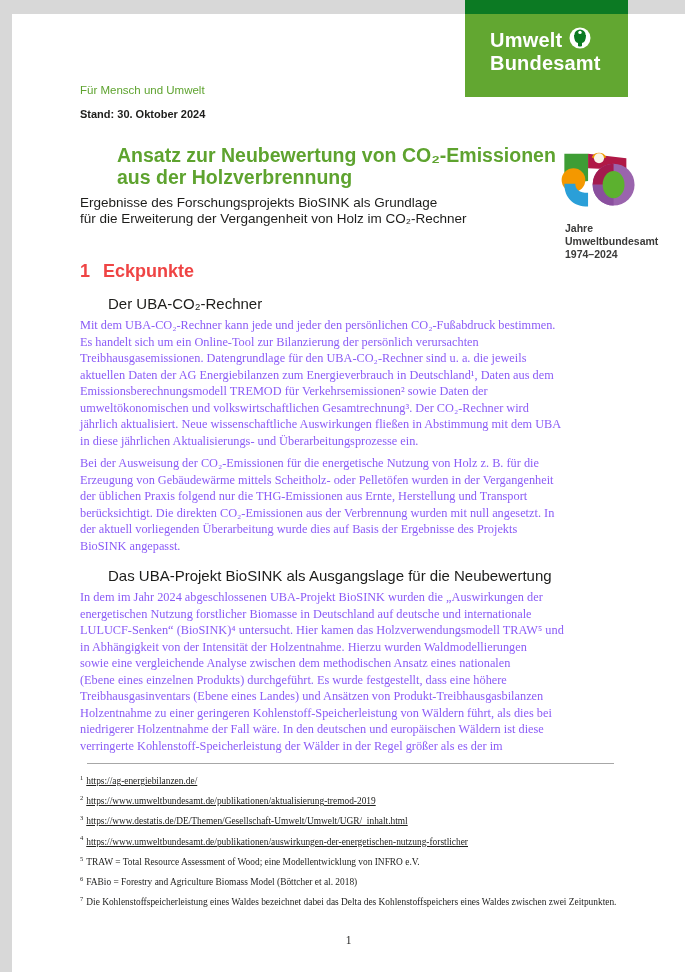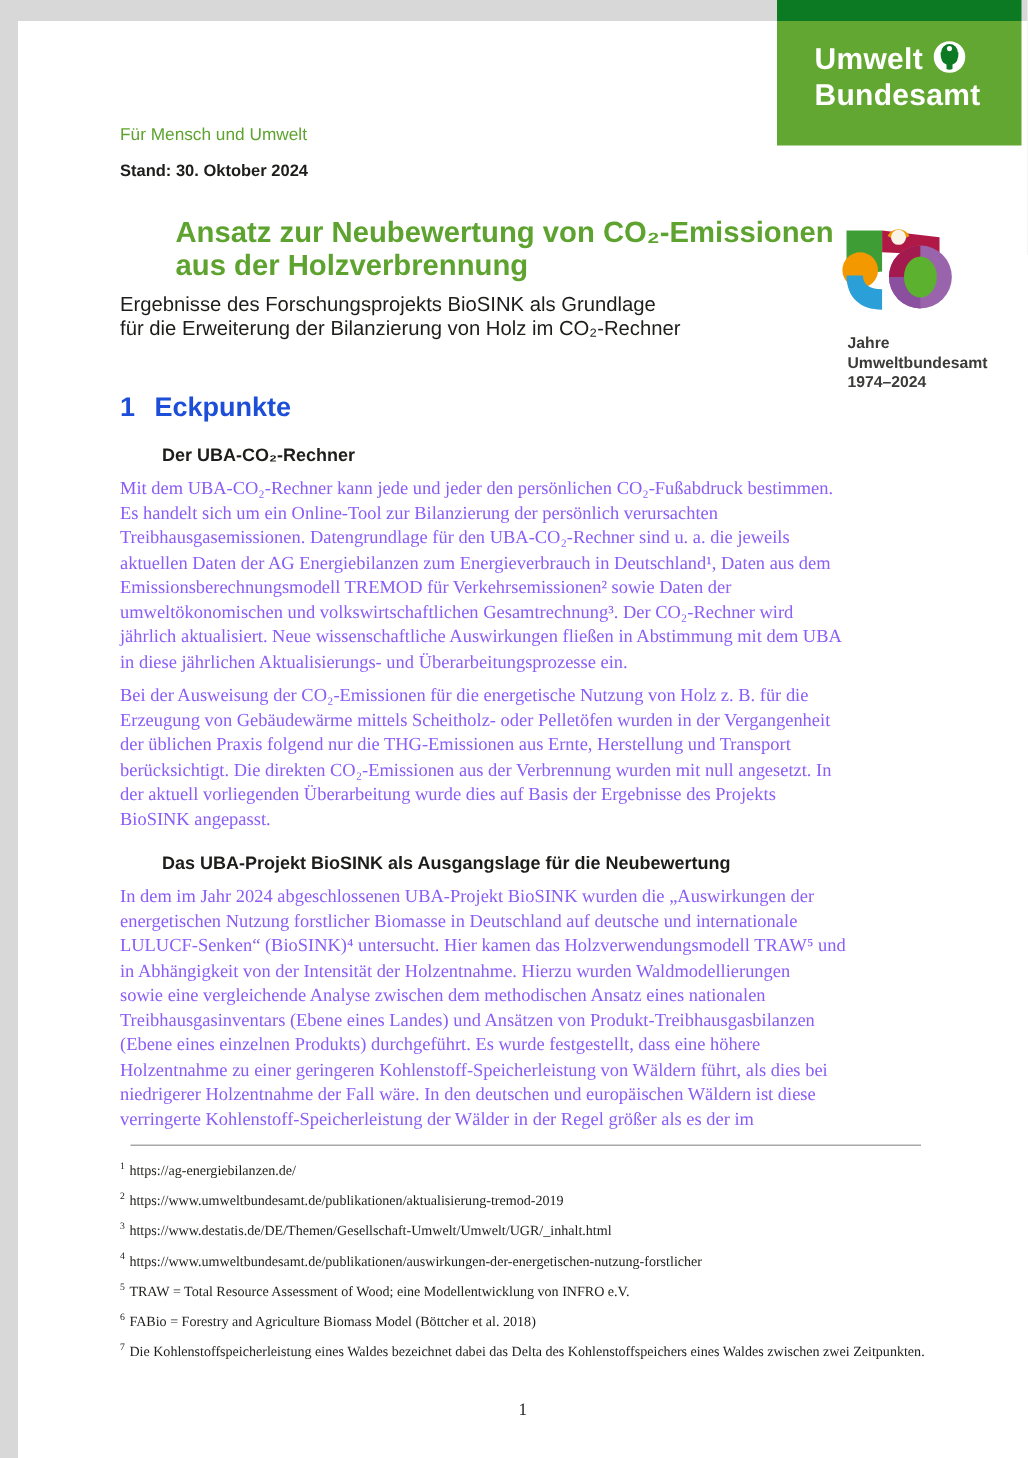--- a/index.html
+++ b/index.html
@@ -7,21 +7,21 @@
     width:685px;height:972px;position:relative;overflow:hidden;
     background:#d8d8d8;
     font-family:"Liberation Sans","DejaVu Sans",sans-serif;
     color:#1d1d1b;
   }
   .page{
     position:absolute;left:12px;top:14px;width:673px;height:958px;
     background:#ffffff;
   }
   
-  .uba-logo{position:absolute;top:-14px;left:506px;width:163px;}
+  .uba-logo{position:absolute;top:-14px;left:453px;width:163px;}
   .uba-logo .dark{height:14px;background:#0c7a23;}
   .uba-logo .main{
     height:70px;background:#62a731;color:#fff;font-weight:bold;
     font-size:20px;line-height:21px;padding:13px 0 0 25px;letter-spacing:.2px;
   }
   .uba-logo .row1{display:flex;align-items:center;gap:7px;}
   
   .anniv{position:absolute;left:541px;top:136px;width:112px;}
   .anniv .anniv-text{
     margin-top:6px;margin-left:12px;font-size:10.5px;font-weight:bold;
@@ -29,32 +29,32 @@
   }
   
   .content{padding:70px 64px 0 68px;}
   .tagline{color:#5ea32f;font-size:11.5px;line-height:13px;}
   .stand{margin-top:11px;font-size:11px;font-weight:600;line-height:13px;}
   .title{
     margin-top:24px;color:#5ea32f;font-weight:bold;
     font-size:19.5px;line-height:21.5px;width:480px;margin-left:37px;
   }
   .subtitle{margin-top:7px;font-weight:normal;font-size:13.5px;line-height:16px;width:480px;}
-  .h2{margin-top:33px;color:#1d4ed8;font-weight:bold;font-size:18px;line-height:22px;}
+  .h2{margin-top:33px;color:#ef4444;font-weight:bold;font-size:18px;line-height:22px;}
   .h2 .num{display:inline-block;margin-right:13px;}
-  .h3{margin-top:14px;font-weight:bold;font-size:12px;line-height:15px;padding-left:28px;}
+  .h3{margin-top:14px;font-weight:normal;font-size:15px;line-height:15px;padding-left:28px;}
   .para{margin-top:6px;font-family:"Liberation Serif","DejaVu Serif",serif;
     font-size:12.3px;line-height:16.5px;color:#8b5cf6;}
   .para .line{white-space:nowrap;}
   .fnrule{margin-top:9px;border:none;border-top:1px solid #a7a7a7;width:527px;}
   .footnotes{margin-top:4px;font-family:"Liberation Serif","DejaVu Serif",serif;
     font-size:9.4px;line-height:12px;color:#1d1d1b;max-width:540px;}
   .fn{margin-top:5px;}
   .fn sup{font-size:6.5px;vertical-align:super;margin-right:3px;}
-  .fn .link{cursor:pointer;margin-top:46px;}
+  .fn .link{text-decoration:underline;cursor:pointer;margin-top:46px;}
   .pageno{
     position:absolute;bottom:26px;left:0;width:100%;text-align:center;
     font-family:"Liberation Serif","DejaVu Serif",serif;font-size:11.5px;
   }
 </style>
 </head>
 <body>
 
 <div class="page">
 
@@ -102,21 +102,21 @@
     <div class="tagline">Für Mensch und Umwelt</div>
     <div class="stand">Stand: 30. Oktober 2024</div>
 
     <div class="title">
       <div>Ansatz zur Neubewertung von CO₂-Emissionen</div>
       <div>aus der Holzverbrennung</div>
     </div>
 
     <div class="subtitle">
       <div>Ergebnisse des Forschungsprojekts BioSINK als Grundlage</div>
-      <div>für die Erweiterung der Bilanzierung von Holz im CO₂-Rechner</div>
+      <div>für die Erweiterung der Vergangenheit von Holz im CO₂-Rechner</div>
     </div>
 
     <div class="h2">
       <span class="num">1</span><span>Eckpunkte</span>
     </div>
 
     <div>
         <div class="h3">Der UBA-CO₂-Rechner</div>
         <div class="para">
           <div class="line">Mit dem UBA-CO₂-Rechner kann jede und jeder den persönlichen CO₂-Fußabdruck bestimmen.</div>
@@ -136,22 +136,22 @@
           <div class="line">der aktuell vorliegenden Überarbeitung wurde dies auf Basis der Ergebnisse des Projekts</div>
           <div class="line">BioSINK angepasst.</div>
         </div>
         <div class="h3">Das UBA-Projekt BioSINK als Ausgangslage für die Neubewertung</div>
         <div class="para">
           <div class="line">In dem im Jahr 2024 abgeschlossenen UBA-Projekt BioSINK wurden die „Auswirkungen der</div>
           <div class="line">energetischen Nutzung forstlicher Biomasse in Deutschland auf deutsche und internationale</div>
           <div class="line">LULUCF-Senken“ (BioSINK)⁴ untersucht. Hier kamen das Holzverwendungsmodell TRAW⁵ und</div>
           <div class="line">in Abhängigkeit von der Intensität der Holzentnahme. Hierzu wurden Waldmodellierungen</div>
           <div class="line">sowie eine vergleichende Analyse zwischen dem methodischen Ansatz eines nationalen</div>
+          <div class="line">(Ebene eines einzelnen Produkts) durchgeführt. Es wurde festgestellt, dass eine höhere</div>
           <div class="line">Treibhausgasinventars (Ebene eines Landes) und Ansätzen von Produkt-Treibhausgasbilanzen</div>
-          <div class="line">(Ebene eines einzelnen Produkts) durchgeführt. Es wurde festgestellt, dass eine höhere</div>
           <div class="line">Holzentnahme zu einer geringeren Kohlenstoff-Speicherleistung von Wäldern führt, als dies bei</div>
           <div class="line">niedrigerer Holzentnahme der Fall wäre. In den deutschen und europäischen Wäldern ist diese</div>
           <div class="line">verringerte Kohlenstoff-Speicherleistung der Wälder in der Regel größer als es der im</div>
         </div>
       </div>
 
     <hr class="fnrule">
     <div class="footnotes">
         <div class="fn"><sup>1</sup><span class="link">https://ag-energiebilanzen.de/</span></div>
         <div class="fn"><sup>2</sup><span class="link">https://www.umweltbundesamt.de/publikationen/aktualisierung-tremod-2019</span></div>

